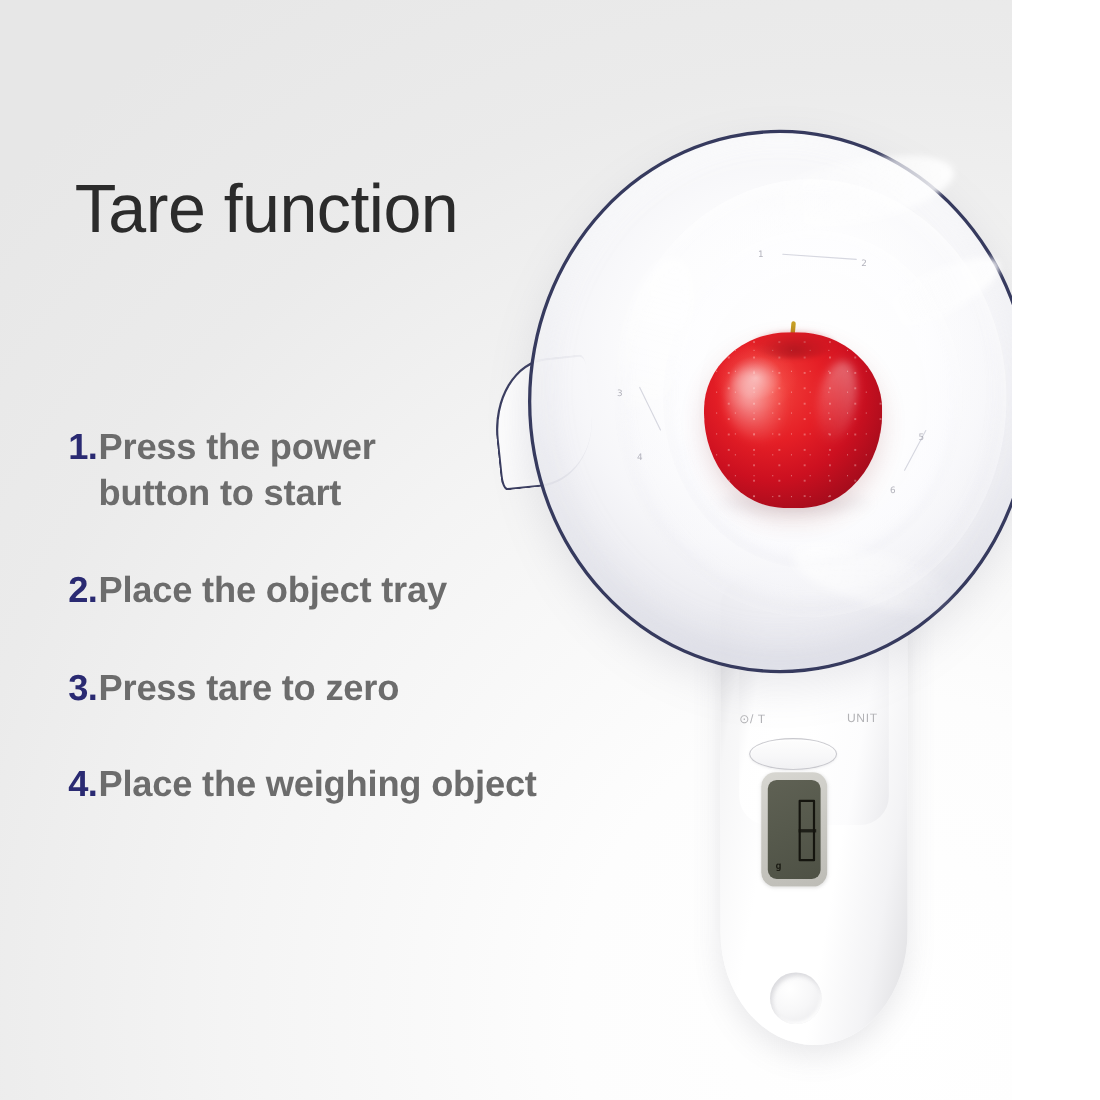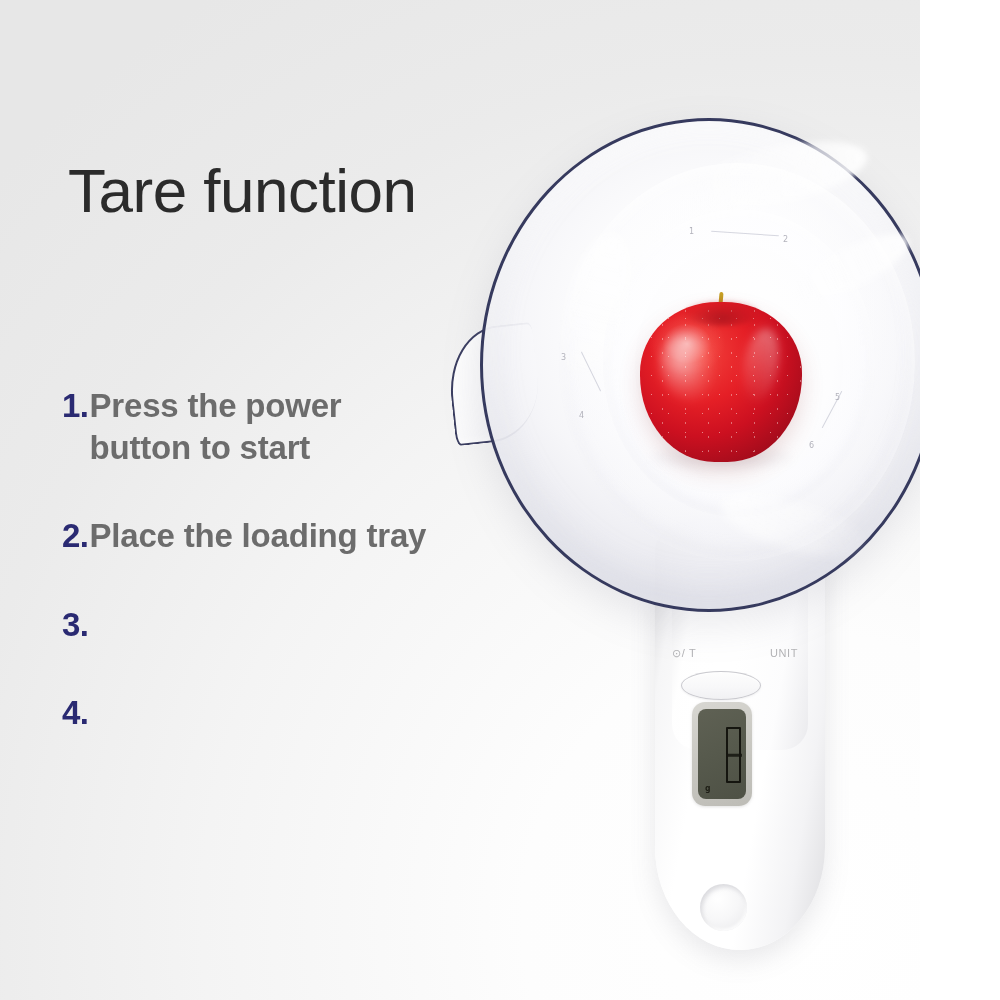--- a/index.html
+++ b/index.html
@@ -393,29 +393,31 @@
 
   <div class="steps">
 
     <div class="step">
       <span class="step-num">1.</span>
       <span class="step-text">Press the power button to start</span>
     </div>
 
     <div class="step wide">
       <span class="step-num">2.</span>
-      <span class="step-text">Place the loading tray</span>
+      <span class="step-text">Place the object tray</span>
     </div>
 
     <div class="step wide">
       <span class="step-num">3.</span>
+      <span class="step-text">Press tare to zero</span>
     </div>
 
     <div class="step wide">
       <span class="step-num">4.</span>
+      <span class="step-text">Place the weighing object</span>
     </div>
 
   </div>
 
   <div id="scale">
 
     <div class="handle"></div>
     <div class="handle-narrow"></div>
 
     <div class="btn-labels">

